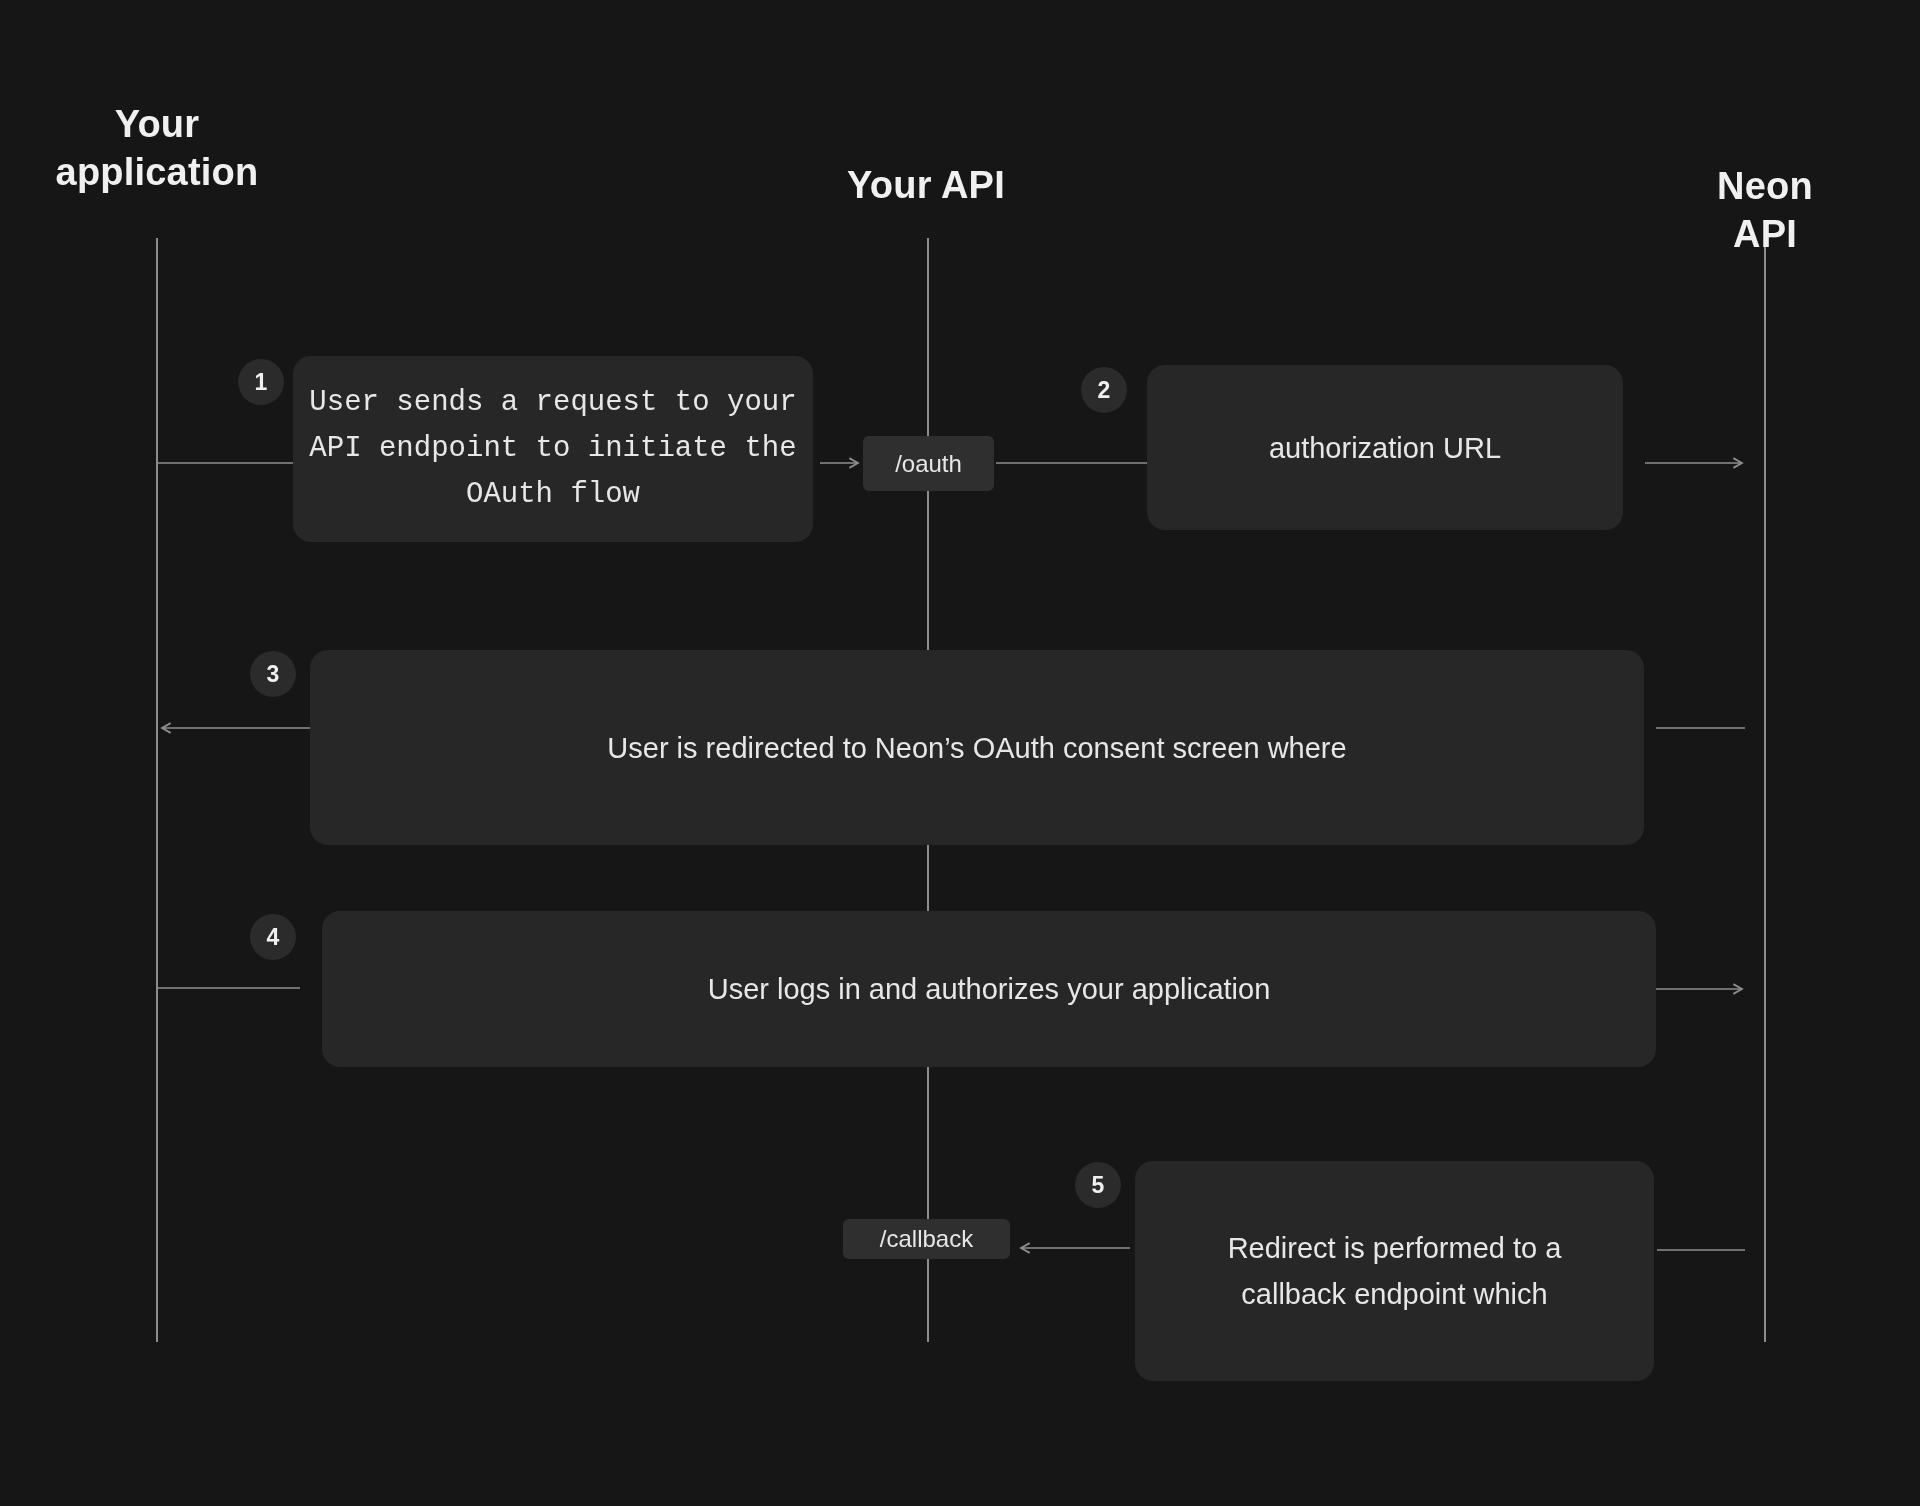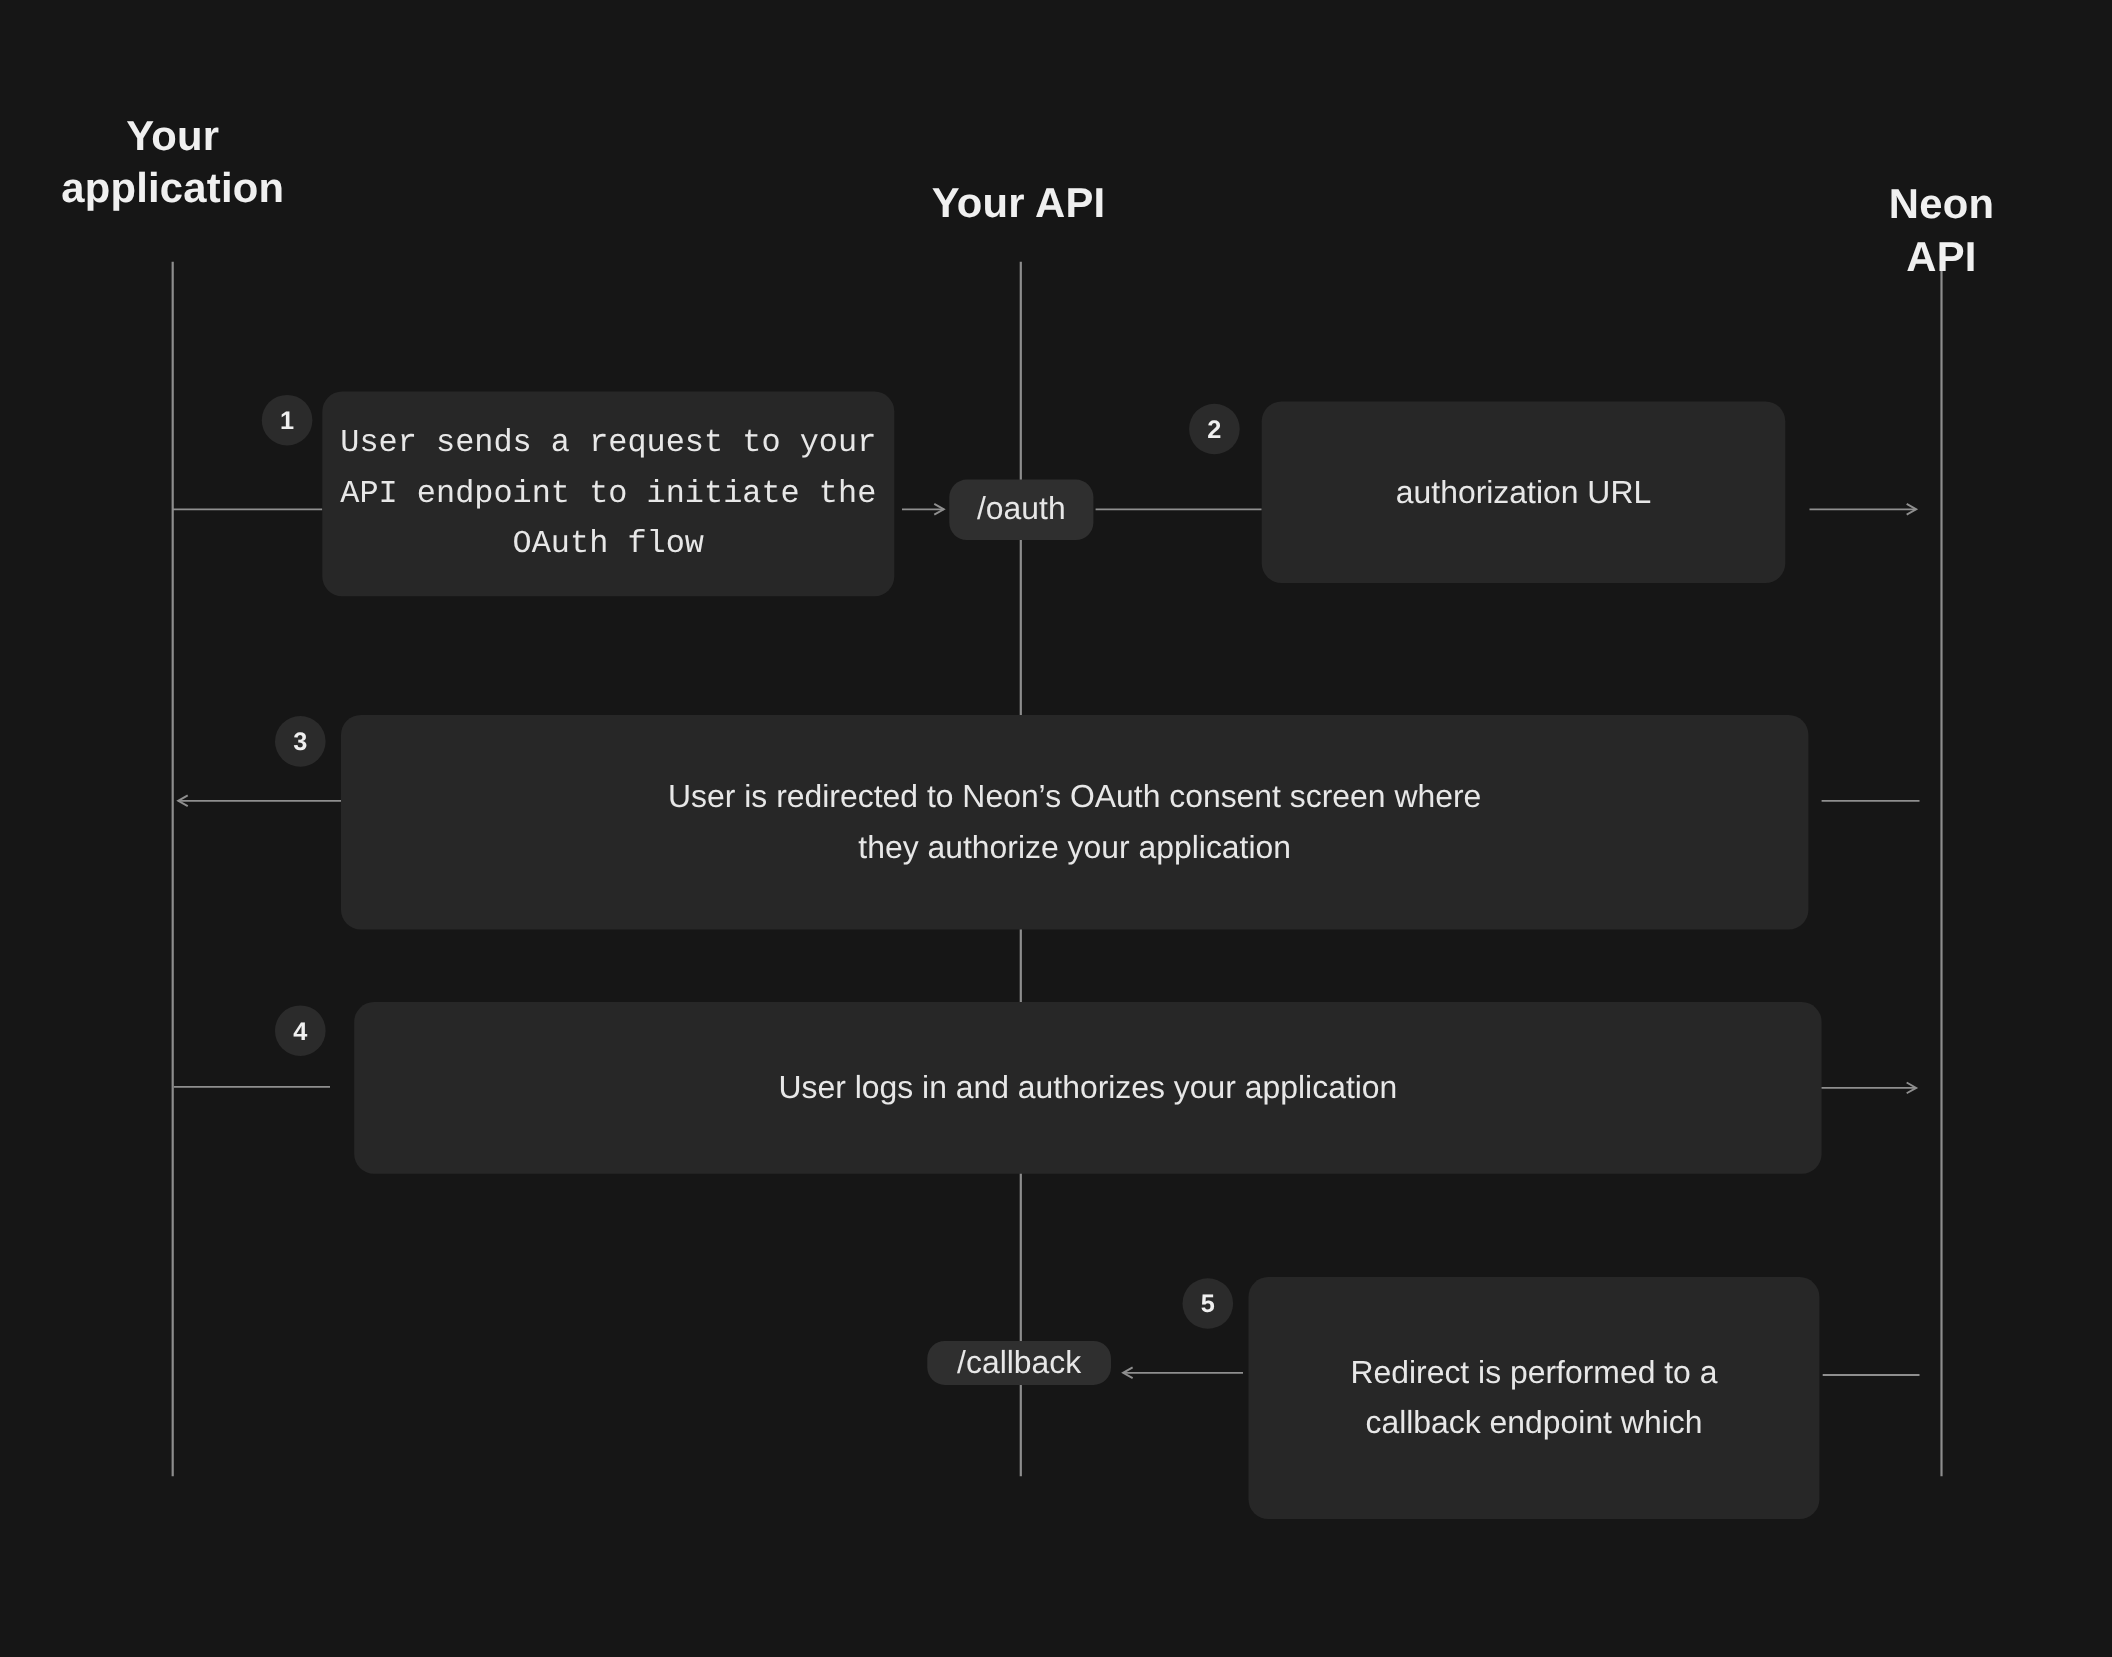--- a/index.html
+++ b/index.html
@@ -38,23 +38,23 @@
   .msg-box .ln{white-space:nowrap;}
 
   .badge{
     position:absolute;width:46px;height:46px;border-radius:50%;
     background:var(--badge);color:#f0f0f0;
     display:flex;align-items:center;justify-content:center;
     font-size:23px;font-weight:600;
   }
 
   .pill{
-    position:absolute;background:var(--pill);border-radius:16px;
+    position:absolute;background:var(--pill);border-radius:6px;
     display:flex;align-items:center;justify-content:center;
-    color:var(--text);font-size:29px;white-space:nowrap;
+    color:var(--text);font-size:24px;white-space:nowrap;
   }
 </style>
 </head>
 <body>
 
 <div class="canvas">
 
   <svg class="wires" width="1920" height="1506" viewBox="0 0 1920 1506">
     <defs>
       <marker id="ah" viewBox="0 0 12 12" refX="10" refY="6" markerWidth="13" markerHeight="13" markerUnits="userSpaceOnUse" orient="auto">
@@ -98,21 +98,20 @@
   </div>
 
   <div class="pill" style="left:863px;top:436px;width:131px;height:55px;">/oauth</div>
 
   <div class="msg-box" style="left:1147px;top:365px;width:476px;height:165px;">
     <div class="ln">authorization URL</div>
   </div>
 
   <div class="msg-box" style="left:310px;top:650px;width:1334px;height:195px;justify-content:center;">
     <div class="ln">User is redirected to Neon’s OAuth consent screen where</div>
-    <div class="ln">they authorize your application</div>
   </div>
 
   <div class="msg-box" style="left:310px;top:911px;width:1334px;height:156px;margin-left:12px;">
     <div class="ln">User logs in and authorizes your application</div>
   </div>
 
   <div class="pill" style="left:843px;top:1219px;width:167px;height:40px;">/callback</div>
 
   <div class="msg-box" style="left:1135px;top:1161px;width:519px;height:220px;">
     <div class="ln">Redirect is performed to a</div>

